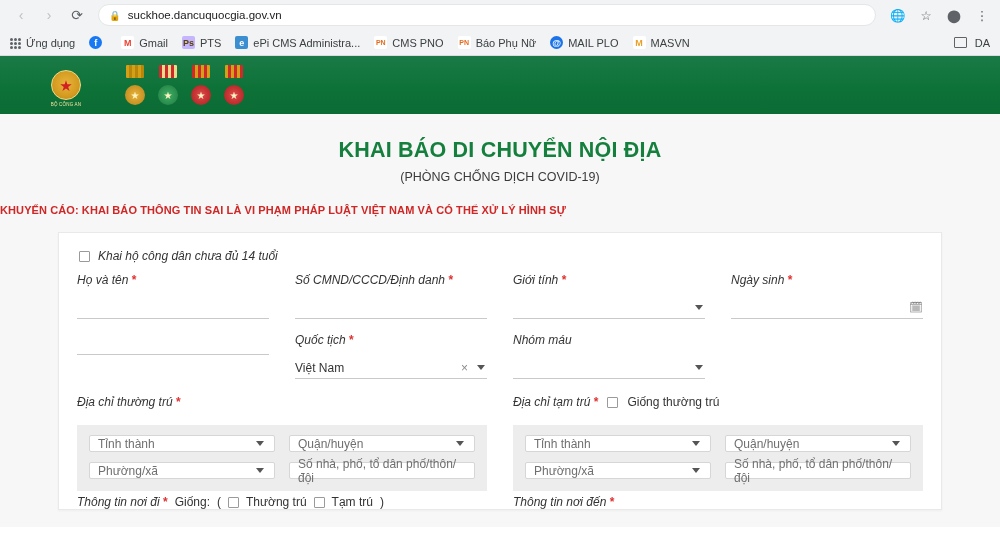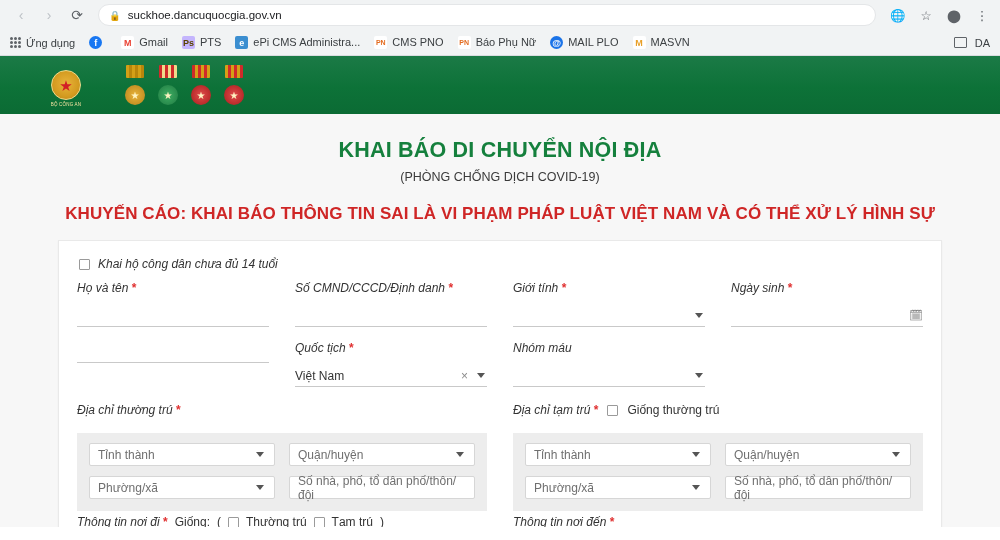--- a/index.html
+++ b/index.html
@@ -36,21 +36,21 @@
   .tb-right .ic { width:20px; height:20px; display:flex; align-items:center; justify-content:center; color:#5f6368; font-size:12.5px;}
 
   
   .bookmarks {
     height:26px; display:flex; align-items:center; gap:14px;
     padding:0 10px; background:#f1f3f4;
     border-bottom:1px solid #dadce0;
     font-size:11px; color:#3c4043; white-space:nowrap;
     position:relative;
   }
-  .bm { display:flex; align-items:flex-start; gap:5px; }
+  .bm { display:flex; align-items:flex-end; gap:5px; }
   .bm-ico {
     width:13px; height:13px; border-radius:2px;
     display:flex; align-items:center; justify-content:center;
     font-size:9px; color:#fff; font-weight:bold; flex:none;
   }
   .grid-ico { display:grid; grid-template-columns:repeat(3,3px); grid-template-rows:repeat(3,3px); gap:1px; }
   .grid-ico i { width:3px;height:3px;background:#5f6368;border-radius:50%; display:block;}
   .bm-right { margin-left:auto; display:flex; align-items:center; gap:8px; }
   .bm-sheet { width:13px;height:11px;border:1.4px solid #5f6368;border-radius:1px; }
 
@@ -91,21 +91,21 @@
   }
 
   
   .page { background:#f7f7f7; height:413px; overflow:hidden; }
   .title {
     text-align:center; font-size:21.5px; font-weight:bold; color:#15803d;
     padding-top:24px; letter-spacing:.2px;
   }
   .subtitle { text-align:center; font-size:12.5px; color:#3a3a3a; margin-top:7px; }
   .warning {
-    text-align:center; font-size:17px; color:#cf2626; font-weight:bold;
+    font-size:11px; color:#cf2626; font-weight:bold;
     margin-top:20px; letter-spacing:.1px;
   }
 
   .card {
     background:#fff; margin:16px 58px 0 58px; border:1px solid #e9e9e9;
     padding:14px 18px 0 18px;
     box-shadow:0 1px 2px rgba(0,0,0,.04);
   }
 
   .chk-row { display:flex; align-items:center; gap:8px; margin:2px 0 10px 2px; }
@@ -131,21 +131,21 @@
   .cal-ico { font-size:11px; color:#6b6b6b; }
   .tag-val { display:flex; align-items:center; gap:0; font-size:12px; color:#333; }
   .clear-x { color:#8c8c8c; font-size:12px; margin-right:9px; }
 
   .addr-row { display:grid; grid-template-columns:1fr 1fr; gap:0 26px; margin-top:2px; }
   .addr-head { display:flex; align-items:center; gap:9px; margin-bottom:16px; }
   .addr-head .lbl { margin-bottom:0; }
   .addr-box { background:#ededed; padding:10px 12px 12px 12px; }
   .addr-grid { display:grid; grid-template-columns:1fr 1fr; gap:10px 14px; }
   .box-field {
-    background:#fff; border:1px solid #d6d6d6; height:23px; border-radius:2px;
+    background:#fff; border:1px solid #d6d6d6; height:17px; border-radius:2px;
     display:flex; align-items:center; justify-content:space-between;
     padding:0 8px; font-size:12px; color:#6f6f6f;
   }
 
   .bottom-row { display:grid; grid-template-columns:1fr 1fr; gap:0 26px; margin-top:4px; }
   .inline { display:flex; align-items:center; gap:7px; font-size:12px; color:#333; flex-wrap:nowrap;}
   .inline .lbl { margin-bottom:0; }
   .paren { color:#333; font-size:12px; }
 </style>
 </head>

